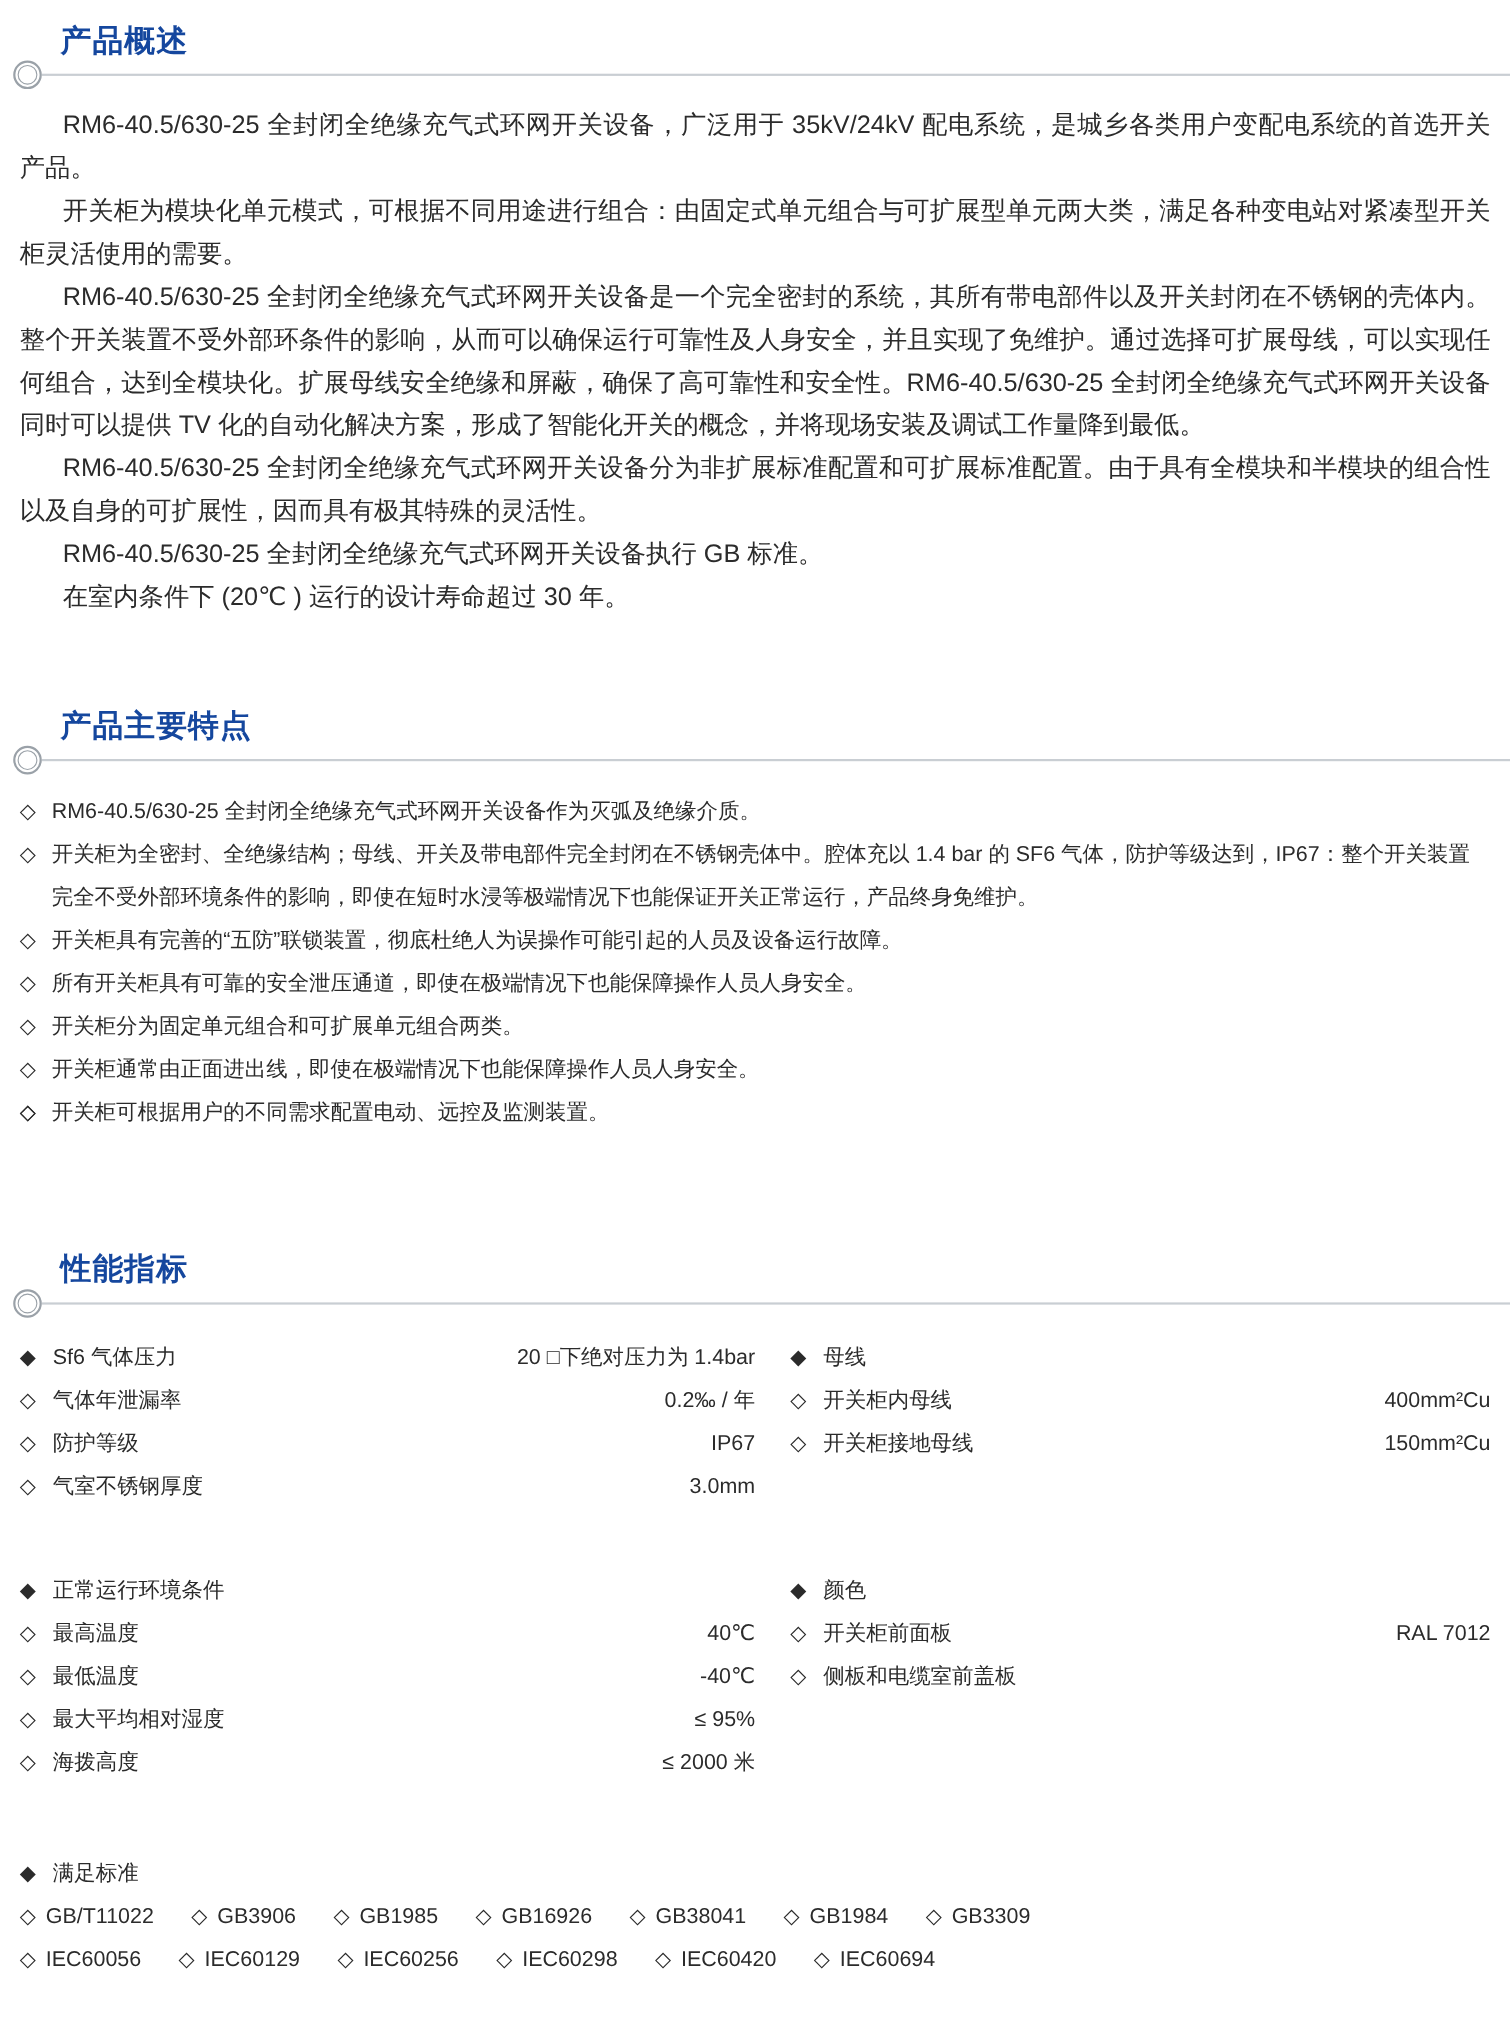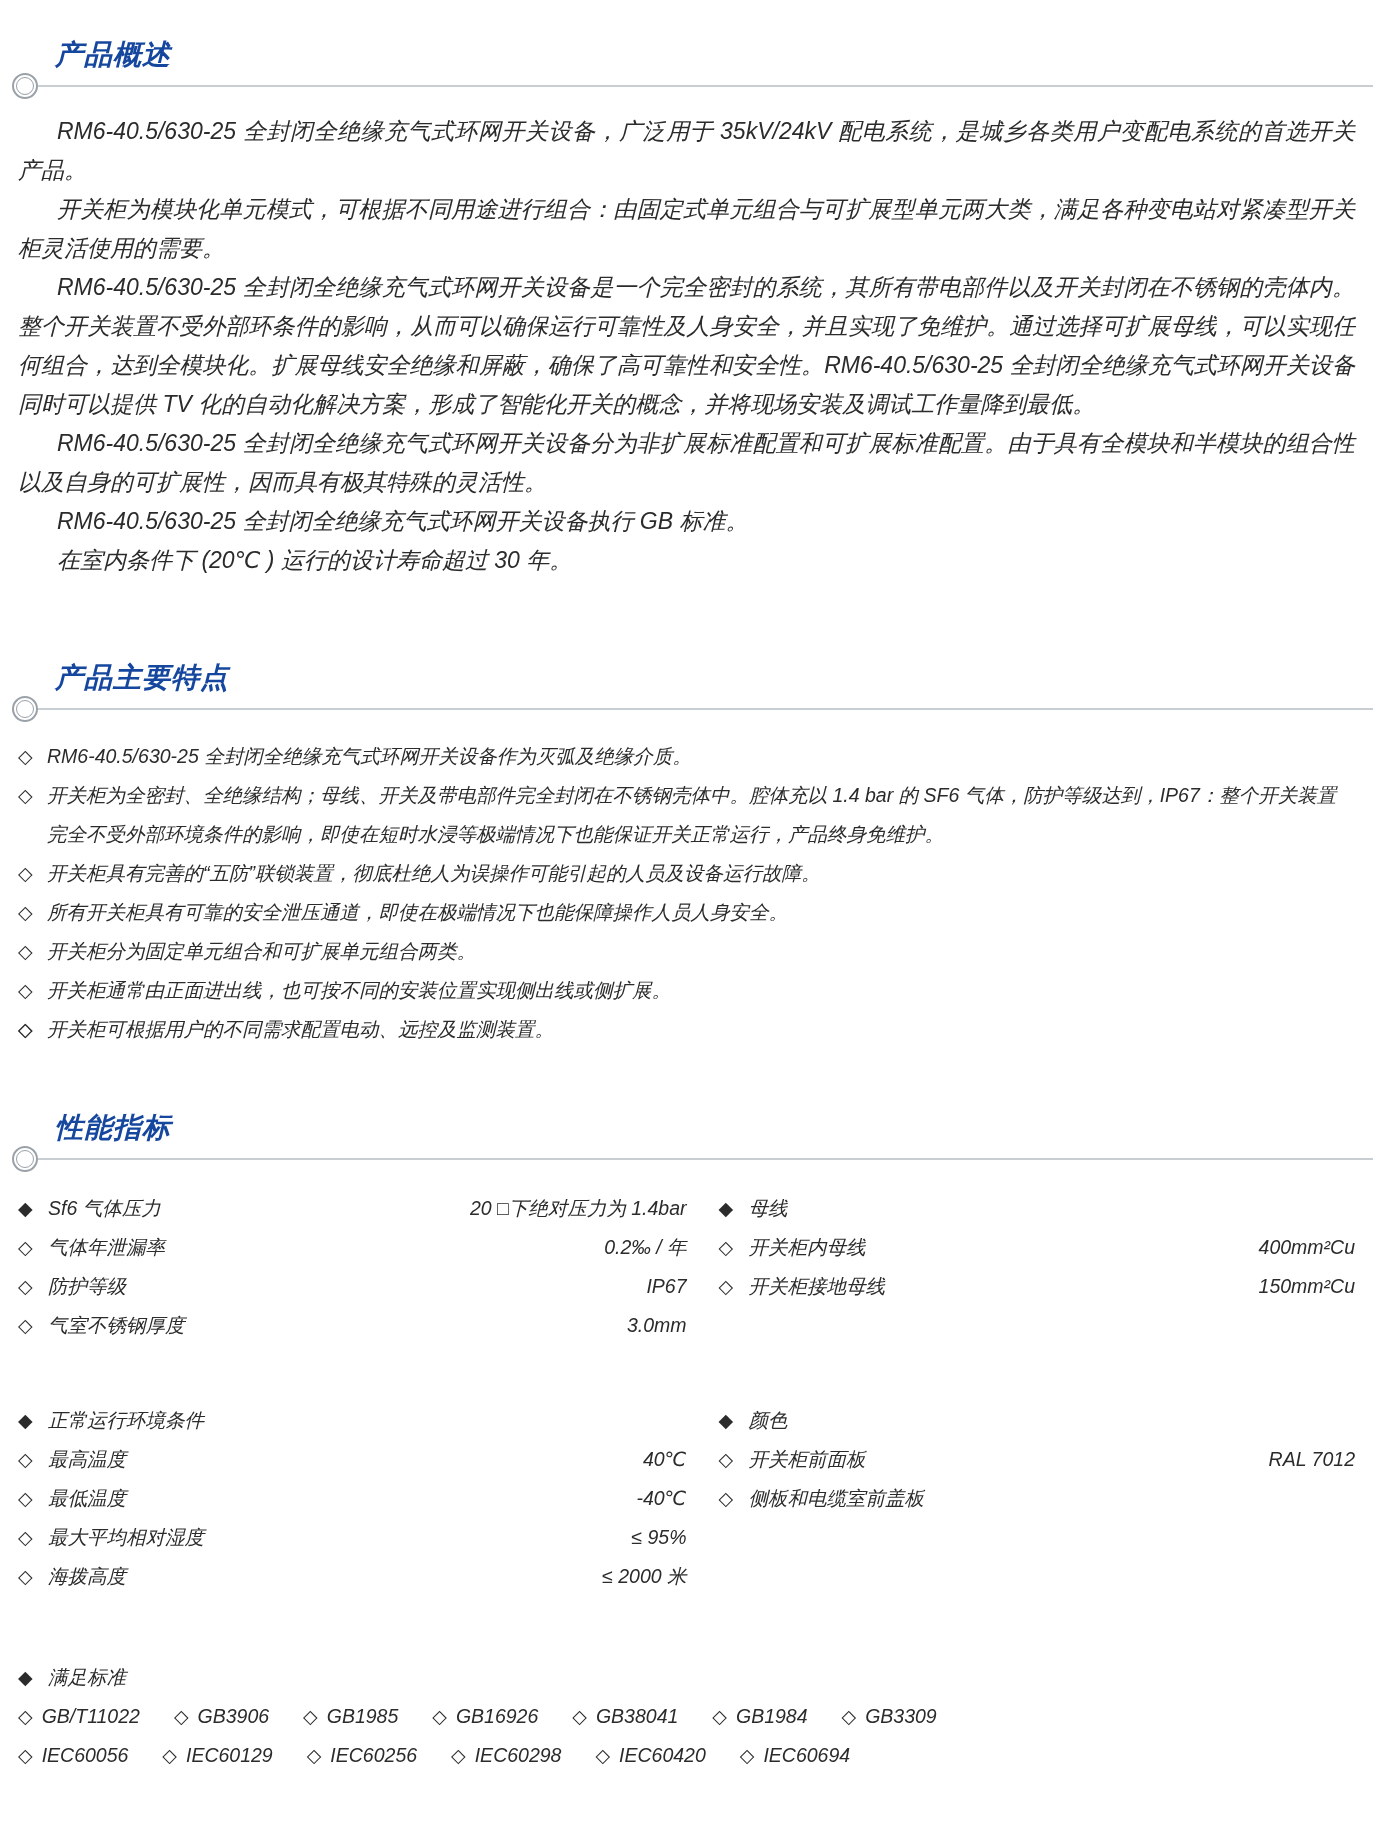--- a/index.html
+++ b/index.html
@@ -2,21 +2,21 @@
 <html lang="zh"><head>
 <meta charset="utf-8">
 <style>
   html, body { margin:0; padding:0; background:#ffffff; }
   body {
     width:1373px; min-height:1848px;
     font-family:"Liberation Sans","DejaVu Sans",sans-serif;
     color:#2e2e2e;
     -webkit-font-smoothing:antialiased;
   }
-  .page { width:1373px; min-height:1848px; background:#fff; padding-top:36px; box-sizing:border-box;font-style:italic; }
+  .page { width:1373px; min-height:1848px; background:#fff; padding-top:18px; box-sizing:border-box; }
 
   
   .sec-head { width:100%; }
   .sec-title {
     margin:0 0 2px 55px;
     font-size:28px; font-weight:bold;
     color:#15479e;
     letter-spacing:1px;
   }
   .sec-rule { display:flex; align-items:center; height:32px; padding-left:12px; margin-top:-6px; }
@@ -38,21 +38,21 @@
     text-indent:39px; color:#2b2b2b; text-align:justify;
   }
 
   
   .section-features { margin-top:79px; }
   .bullets { margin-top:12px; }
   .bullet { position:relative; padding-left:29px; font-size:19.5px; line-height:39px; color:#2b2b2b; }
   .b-marker { position:absolute; left:0; top:0; font-size:19px; color:#2b2b2b; }
 
   
-  .section-specs { margin-top:60px; }
+  .section-specs { margin-top:104px; }
   .spec-band { display:flex; margin-top:14px; }
   .spec-col { width:50%; box-sizing:border-box; }
   .spec-col.right { padding-left:32px; }
   .band-mid { margin-top:56px; }
   .spec-row {
     display:grid; grid-template-columns:30px 172px 1fr;
     font-size:19.5px; line-height:39px; color:#2b2b2b; align-items:baseline;
   }
   .spec-col.right .spec-row { grid-template-columns:30px 182px 1fr; }
   .s-marker { font-size:19px; }
@@ -129,21 +129,21 @@
             <span class="b-text">所有开关柜具有可靠的安全泄压通道，即使在极端情况下也能保障操作人员人身安全。</span>
           </div>
 
           <div class="bullet">
             <span class="b-marker">◇</span>
             <span class="b-text">开关柜分为固定单元组合和可扩展单元组合两类。</span>
           </div>
 
           <div class="bullet">
             <span class="b-marker">◇</span>
-            <span class="b-text">开关柜通常由正面进出线，也可按不同的安装位置实现侧出线或侧扩展。</span>
+            <span class="b-text">开关柜通常由正面进出线，即使在极端情况下也能保障操作人员人身安全。</span>
           </div>
 
           <div class="bullet">
             <span class="b-marker">◇</span>
           </div>
 
           <div class="bullet">
             <span class="b-marker">◇</span>
             <span class="b-text">开关柜可根据用户的不同需求配置电动、远控及监测装置。</span>
           </div>

